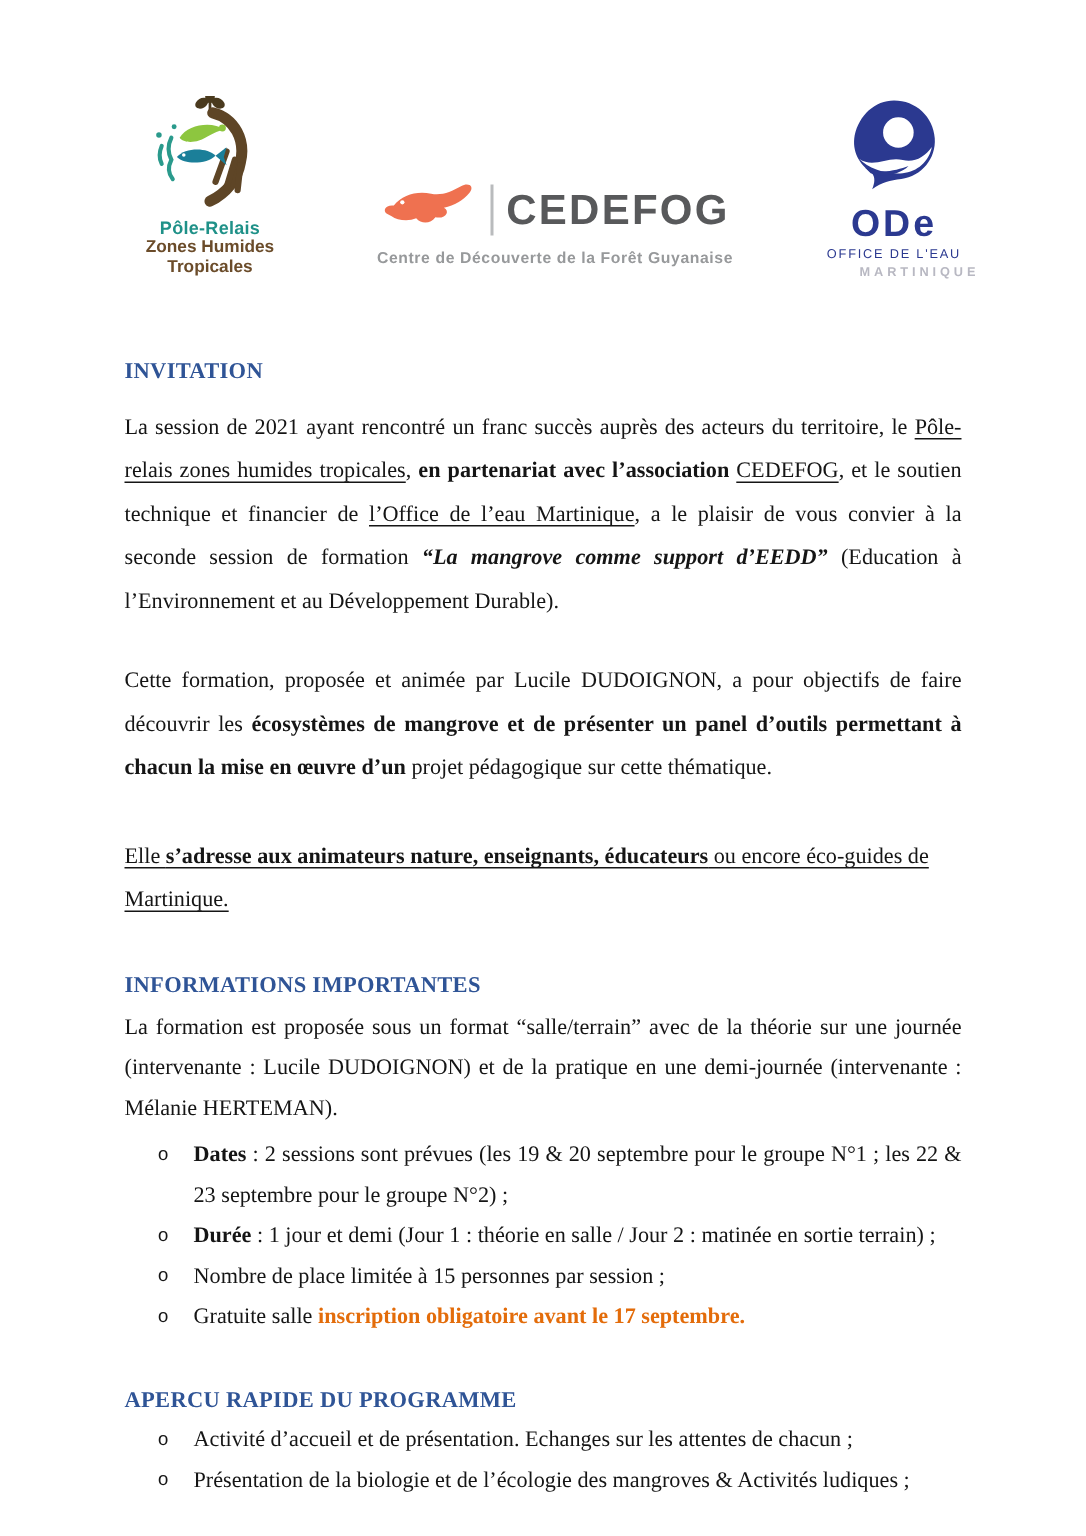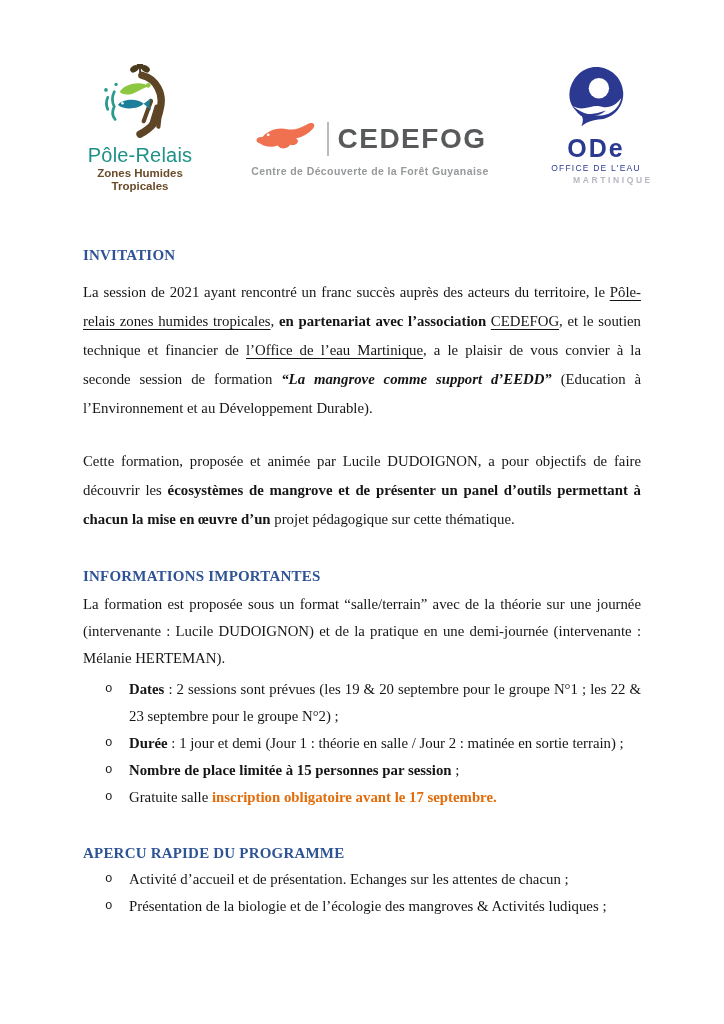--- a/index.html
+++ b/index.html
@@ -7,21 +7,21 @@
   .page {
     position:relative; width:724px; height:1024px; margin:0 auto;
     background:#ffffff; overflow:hidden;
     font-family:"Liberation Serif", serif; color:#151515;
   }
   
   .logos-row { display:flex; justify-content:space-between; align-items:flex-start;
     padding:64px 62px 0 70px; }
   .logo-block { display:flex; flex-direction:column; align-items:center; }
   .logo-pole { width:140px; font-family:"Liberation Sans", sans-serif; text-align:center; }
-  .pole-title { font-size:20px; font-weight:normal; color:#1f9188; letter-spacing:.2px; margin-top:2px; }
+  .pole-title { font-size:12px; font-weight:bold; color:#1f9188; letter-spacing:.2px; margin-top:2px; }
   .pole-sub { font-size:11.5px; font-weight:bold; color:#6b4c2a; line-height:13px; }
   .logo-cedefog { margin-top:56px; font-family:"Liberation Sans", sans-serif; text-align:center; }
   .cedefog-main { display:flex; align-items:center; gap:9px; }
   .cedefog-divider { width:2px; height:34px; background:#b9bbbd; }
   .cedefog-name { font-size:28px; font-weight:bold; color:#58595b; letter-spacing:1.5px; }
   .cedefog-caption { margin-top:7px; font-size:10.5px; font-weight:bold; color:#97999b; letter-spacing:.4px; }
   .logo-ode { width:132px; font-family:"Liberation Sans", sans-serif; text-align:center; }
   .ode-name { font-size:25px; font-weight:bold; color:#2b3990; letter-spacing:2px; line-height:24px; }
   .ode-line1 { font-size:8.5px; font-weight:normal; color:#2b3990; letter-spacing:1.2px; margin-top:3px; }
   .ode-line2 { font-size:8.5px; font-weight:bold; color:#b8b8c2; letter-spacing:2.6px; margin-top:2px;padding-left:34px; }
@@ -107,37 +107,38 @@
   </div>
 
   <div class="content">
 
     <div class="h-blue h1">INVITATION</div>
 
     <p class="para runs"><span>La session de 2021 ayant rencontré un franc succès auprès des acteurs du territoire, le </span><span data-u="" style="text-decoration: underline;">Pôle-relais zones humides tropicales</span><span>, </span><span style="font-weight: bold;">en partenariat avec l’association </span><span data-u="" style="text-decoration: underline;">CEDEFOG</span><span>, et le soutien technique et financier de </span><span data-u="" style="text-decoration: underline;">l’Office de l’eau Martinique</span><span>, a le plaisir de vous convier à la seconde session de formation </span><span style="font-weight: bold; font-style: italic;">“La mangrove comme support d’EEDD” </span><span>(Education à l’Environnement et au Développement Durable).</span></p>
 
     <p class="para runs" style="margin-top:24px;"><span>Cette formation, proposée et animée par Lucile DUDOIGNON, a pour objectifs de faire découvrir les </span><span style="font-weight: bold;">écosystèmes de mangrove et de présenter un panel d’outils permettant à chacun la mise en œuvre d’un </span><span>projet pédagogique sur cette thématique.</span></p>
 
+    <p class="para runs standalone"><span data-u="" style="text-decoration: underline;">Elle </span><span data-u="" style="font-weight: bold; text-decoration: underline;">s’adresse aux animateurs nature, enseignants, éducateurs</span><span data-u="" style="text-decoration: underline;"> ou encore éco-guides de Martinique.</span></p>
 
     <div class="h-blue h2">INFORMATIONS IMPORTANTES</div>
 
     <p class="para para-tight runs" style="margin-top:6px;"><span>La formation est proposée sous un format “salle/terrain” avec de la théorie sur une journée (intervenante : Lucile DUDOIGNON) et de la pratique en une demi-journée (intervenante : Mélanie HERTEMAN).</span></p>
 
     <div class="bullets">
       <div class="bullet">
         <span class="bullet-marker">o</span>
         <span class="bullet-text runs"><span style="font-weight: bold;">Dates</span><span> : 2 sessions sont prévues (les 19 &amp; 20 septembre pour le groupe N°1 ; les 22 &amp; 23 septembre pour le groupe N°2) ;</span></span>
       </div>
       <div class="bullet">
         <span class="bullet-marker">o</span>
         <span class="bullet-text runs"><span style="font-weight: bold;">Durée</span><span> : 1 jour et demi (Jour 1 : théorie en salle / Jour 2 : matinée en sortie terrain) ;</span></span>
       </div>
       <div class="bullet">
         <span class="bullet-marker">o</span>
-        <span class="bullet-text runs"><span style="font-weight: bold;">Nombre de place limitée à 15 personnes par session</span><span> ;</span></span>
+        <span class="bullet-text runs"><span style="font-weight: normal;">Nombre de place limitée à 15 personnes par session</span><span> ;</span></span>
       </div>
       <div class="bullet">
         <span class="bullet-marker">o</span>
         <span class="bullet-text runs"><span>Gratuite salle </span><span style="font-weight: bold; color: rgb(227, 108, 10);">inscription obligatoire avant le 17 septembre.</span></span>
       </div>
     </div>
 
     <div class="h-blue h3">APERCU RAPIDE DU PROGRAMME</div>
 
 

